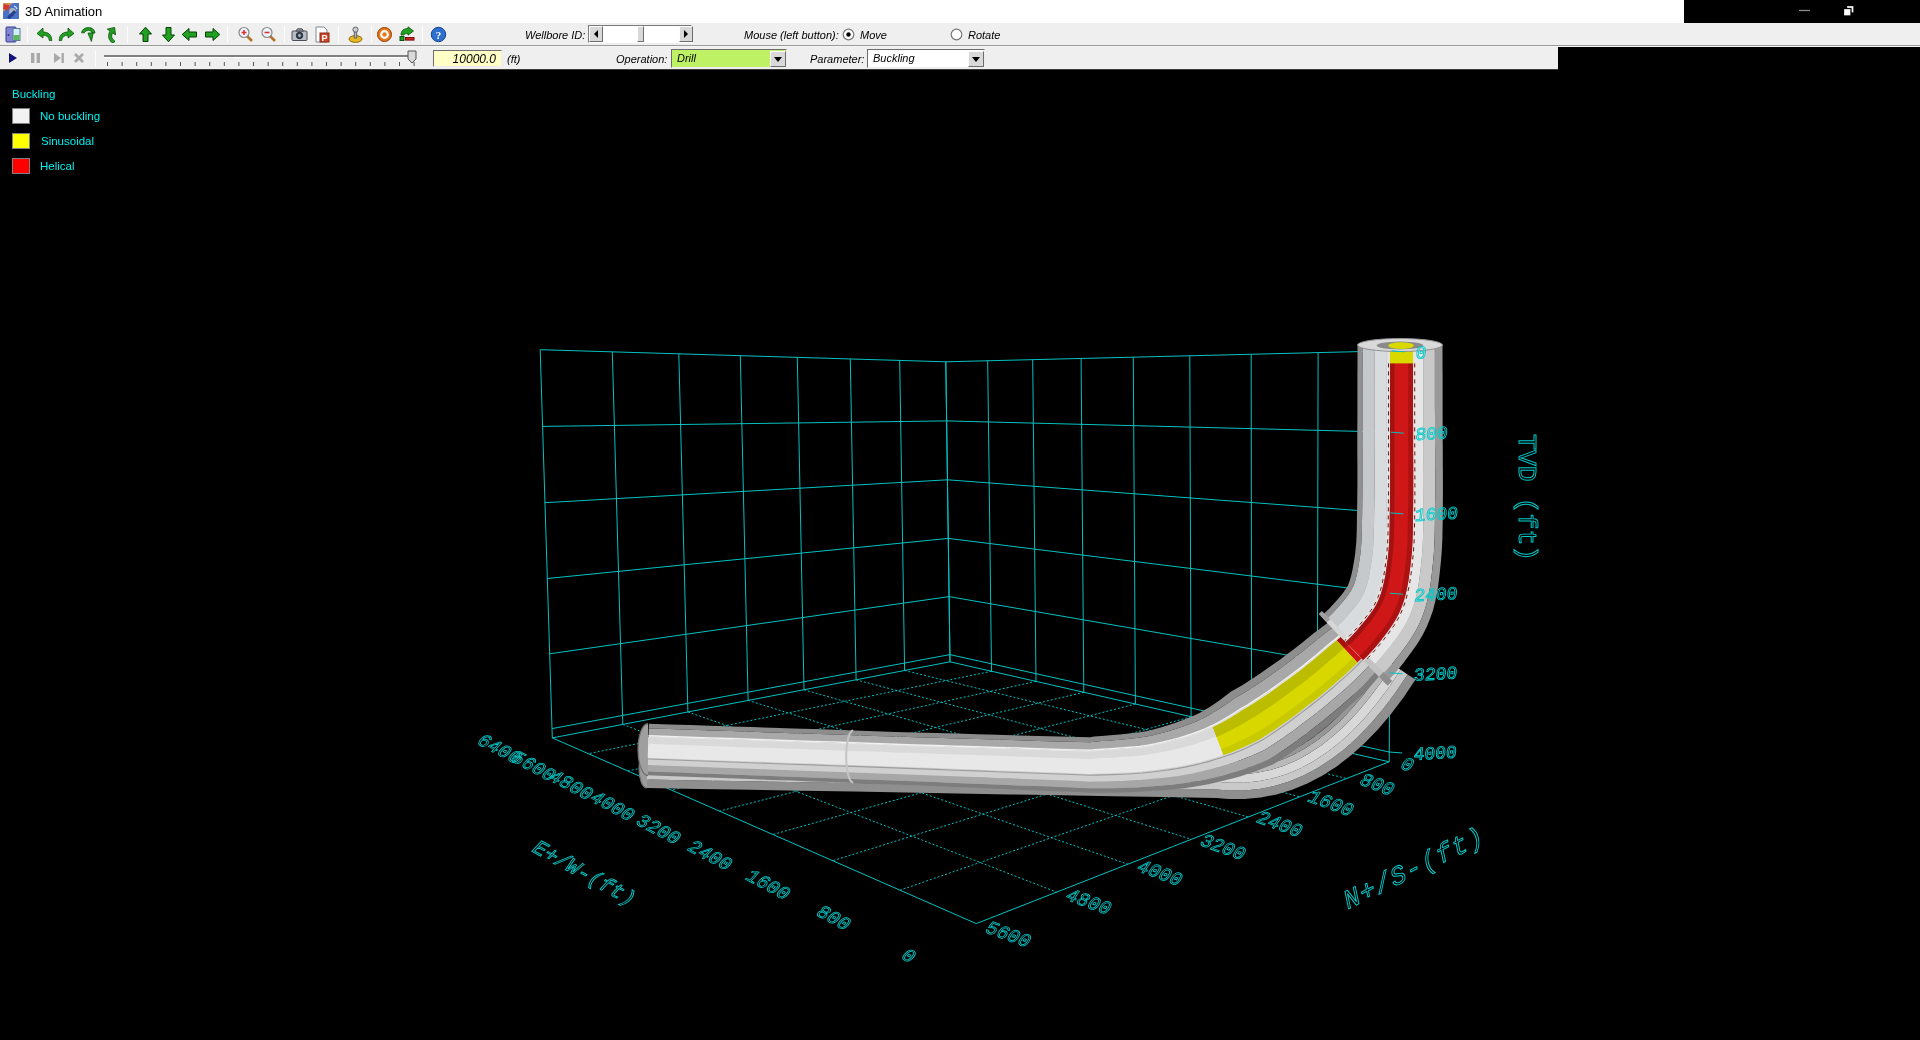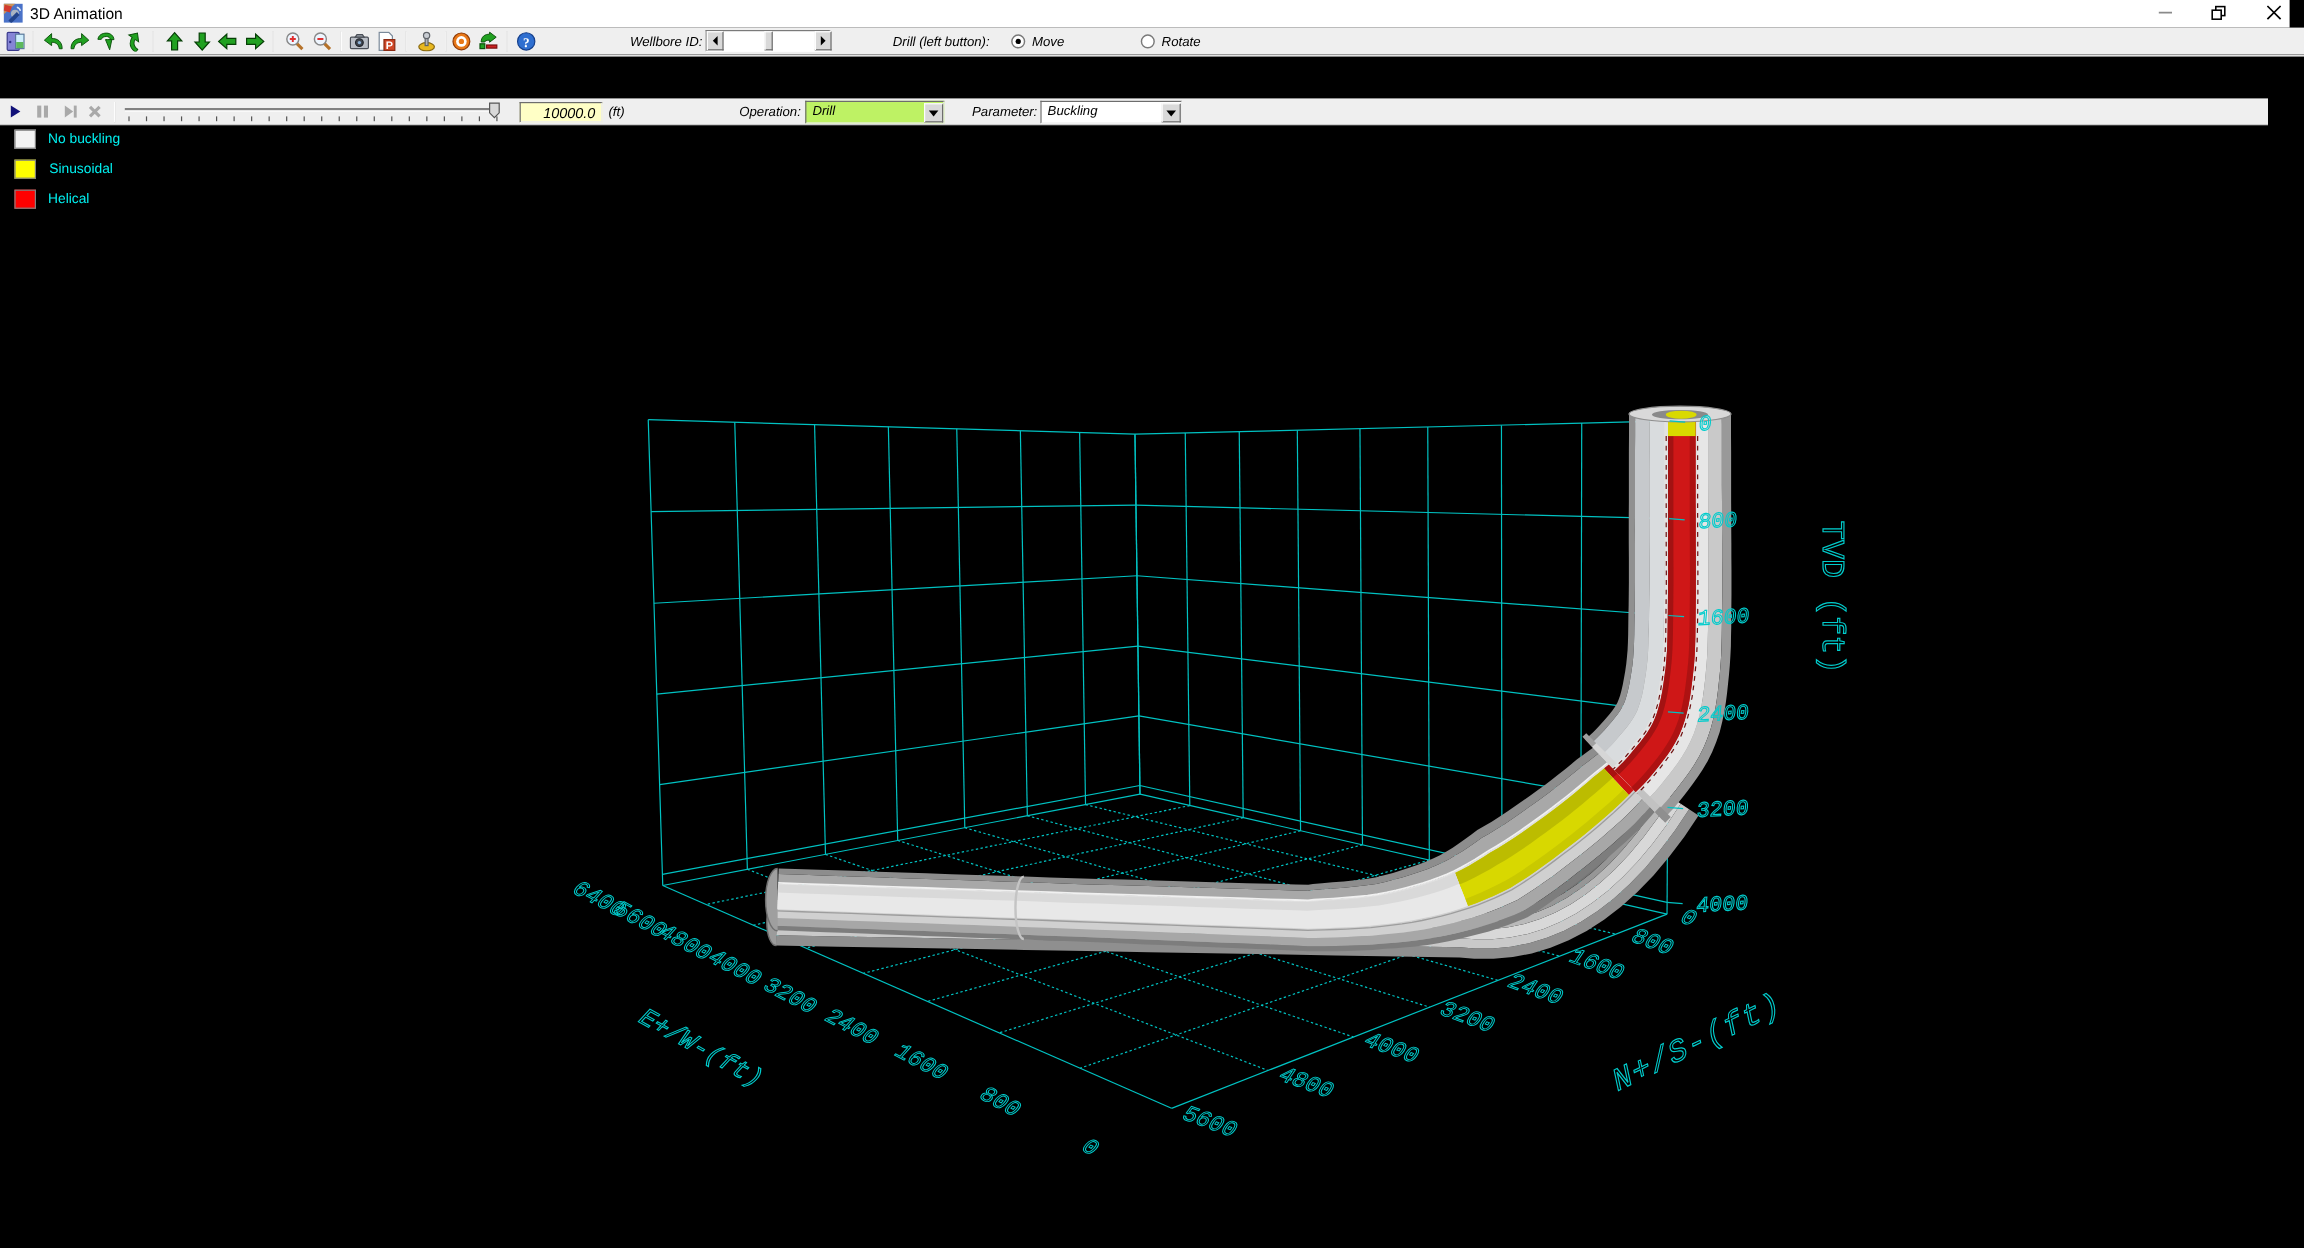--- a/index.html
+++ b/index.html
@@ -1,23 +1,23 @@
 <!DOCTYPE html>
 <html><head>
 <meta charset="utf-8">
 <style>
 html,body{margin:0;padding:0;width:1920px;height:1040px;overflow:hidden;background:#000;}
 *{box-sizing:border-box;}
 body{font-family:"Liberation Sans",sans-serif;}
 .abs{position:absolute;}
-#titlebar{left:0;top:0;width:1908px;height:23px;background:#ffffff;z-index:30;}
+#titlebar{left:0;top:0;width:1684px;height:23px;background:#ffffff;z-index:30;}
 #titletext{left:25px;top:4px;font-size:13px;color:#000;}
 #row1{left:0;top:23px;width:1920px;height:23px;background:#efefef;z-index:30;}
 #row1line{left:0;top:45px;width:1920px;height:2px;background:#9a9a9a;border-bottom:1px solid #f5f5f5;z-index:31;}
-#row2{left:0;top:47px;width:1890px;height:23px;background:#efefef;border-bottom:1px solid #3c3c3c;z-index:30;margin-top:35px;}
+#row2{left:0;top:47px;width:1558px;height:23px;background:#efefef;border-bottom:1px solid #3c3c3c;z-index:30;}
 .vsep{position:absolute;top:3px;width:1px;height:17px;background:#b4b4b4;border-right:1px solid #fdfdfd;}
 .icon{position:absolute;top:3px;width:17px;height:17px;}
 .lbl{position:absolute;font-size:11px;color:#000;white-space:nowrap;font-style:italic;}
 .raised{border-top:1px solid #fdfdfd;border-left:1px solid #fdfdfd;border-bottom:1px solid #6d6d6d;border-right:1px solid #6d6d6d;background:#d9d9d9;}
 #legend{left:0;top:88px;z-index:5;}
 .legsq{position:absolute;width:18px;height:16px;border:1px solid #808080;}
 .legtx{position:absolute;font-size:11.5px;color:#00f0f0;white-space:nowrap;}
 </style>
 </head>
 <body>
@@ -253,21 +253,21 @@
     <div class="abs raised" style="left:0;top:0;width:14px;height:16px"></div>
     <svg class="abs" style="left:0;top:0" width="14" height="16">
         <path d="M9,4 L5,8 9,12 Z" fill="#000"></path>
       </svg>
     <div class="abs raised" style="left:90px;top:0;width:14px;height:16px"></div>
     <svg class="abs" style="left:90px;top:0" width="14" height="16">
         <path d="M5,4 L9,8 5,12 Z" fill="#000"></path>
       </svg>
     <div class="abs raised" style="left:48px;top:0;width:7px;height:16px"></div>
   </div>
-  <div class="lbl" style="left:744px;top:6px">Drill (left button):</div>
+  <div class="lbl" style="left:744px;top:6px">Mouse (left button):</div>
   <svg class="abs" style="left:842px;top:5px" width="13" height="13">
     <circle cx="6.5" cy="6.5" r="5.3" fill="#fff" stroke="#7a7a7a" stroke-width="1.2"></circle>
     <circle cx="6.5" cy="6.5" r="2.2" fill="#000"></circle>
   </svg>
   <div class="lbl" style="left:860px;top:6px">Move</div>
   <svg class="abs" style="left:950px;top:5px" width="13" height="13">
     <circle cx="6.5" cy="6.5" r="5.3" fill="#fff" stroke="#7a7a7a" stroke-width="1.2"></circle>
   </svg>
   <div class="lbl" style="left:968px;top:6px">Rotate</div>
 </div>

